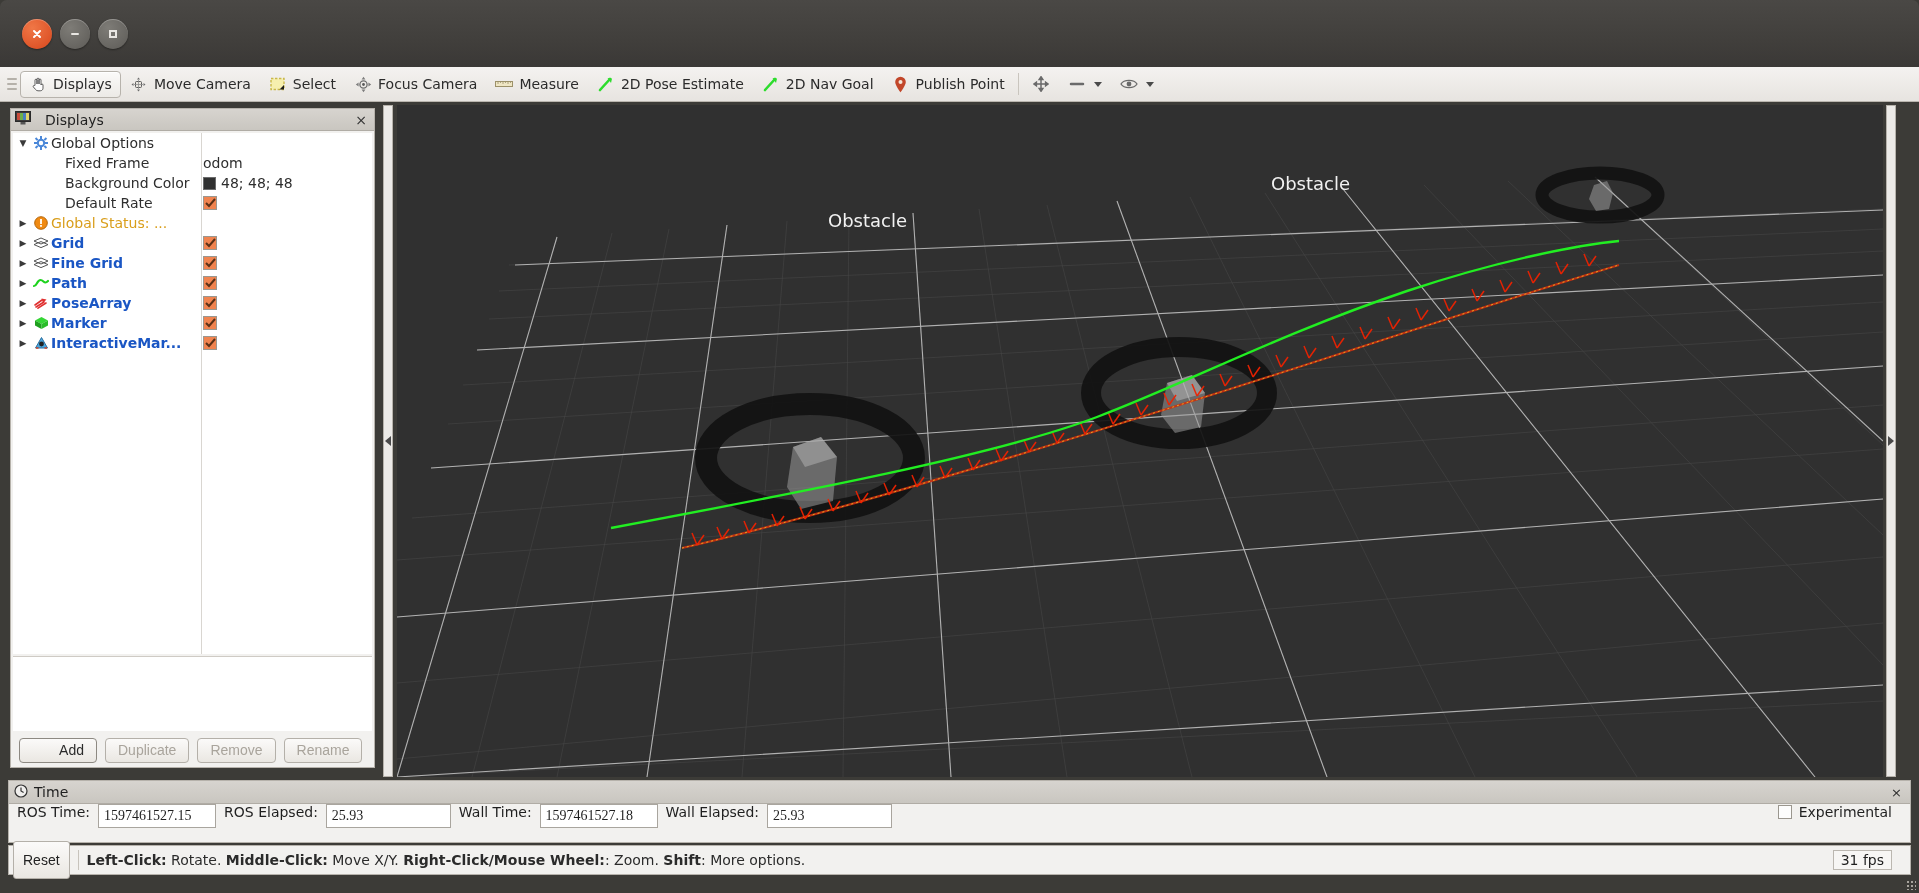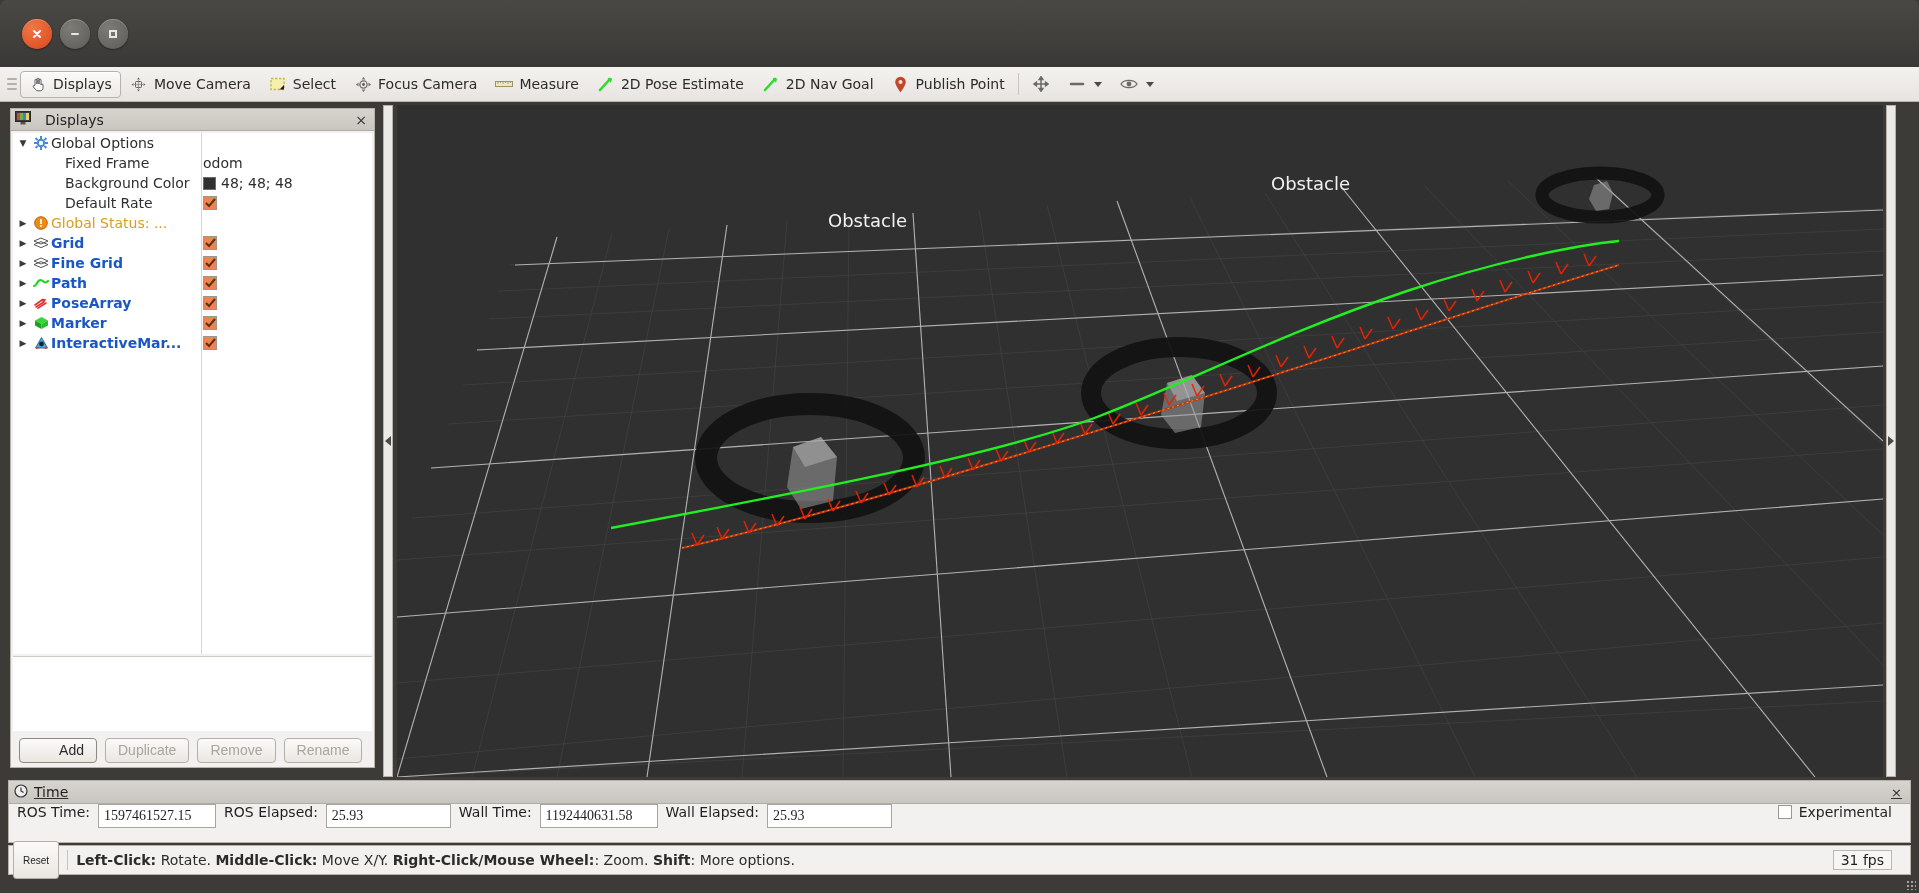--- a/index.html
+++ b/index.html
@@ -128,41 +128,40 @@
 
   
   .timepanel{
     position:absolute; left:8px; top:780px; width:1903px; height:63px;
     background:#f2f1ef; border:1px solid #b6b2ab;
   }
   .time-head{
     height:23px; background:linear-gradient(to bottom,#d7d4cf,#c9c6c0);
     display:flex; align-items:center; padding:0 5px; gap:6px;
     border-bottom:1px solid #b0aca5;
-    text-decoration:underline;
   }
   .time-head .x{ margin-left:auto; font-size:13px; padding:0 3px;}
   .timerow{ display:flex; align-items:flex-start; height:39px; padding:0 8px; gap:8px;}
   .tlabel{ font-size:14px; color:#1f1f1f; }
   .tfield{
     height:24px; width:118px; background:#fff; border:1px solid #a9a59e;
     display:flex; align-items:center; padding:0 5px; font-size:14px; color:#1f1f1f;font-family:Liberation Serif, serif;
   }
   .tfield.wide{ width:125px; }
   .expwrap{ margin-left:auto; display:flex; align-items:center; gap:7px; padding-right:10px;}
   .cbox{ width:14px;height:14px;border:1px solid #9b978f;background:#fdfdfd;}
 
   
   .statusbar{
     position:absolute; left:8px; top:845px; width:1903px; height:30px;
     background:#f2f1ef; border:1px solid #b6b2ab;
     display:flex; align-items:center; gap:8px; padding:0 4px;
   }
   .rbtn{
-    height:38px; padding:0 9px; font-size:10px;
+    height:38px; padding:0 9px; font-size:14px;
     background:linear-gradient(to bottom,#fbfaf9,#eae7e2);
     border:1px solid #b4b0a9; border-radius:3px; cursor:default; color:#222;
   }
   .sdiv{ width:1px;height:20px;background:#c7c3bc; }
   .hint{ font-size:14px; color:#2b2b2b; }
   .hint b{ font-weight:bold; }
   .fps{
     margin-left:auto; margin-right:14px; font-size:14px;
     border:1px solid #bbb7b0; padding:1px 7px; color:#1f1f1f; background:#f7f6f4;
   }
@@ -686,21 +685,21 @@
       <span class="x">×</span>
     </div>
     <div class="timerow">
       <span class="tlabel">ROS Time:</span>
       <div class="tfield">1597461527.15</div>
 
       <span class="tlabel">ROS Elapsed:</span>
       <div class="tfield wide">25.93</div>
 
       <span class="tlabel">Wall Time:</span>
-      <div class="tfield">1192440631.58</div>
+      <div class="tfield">1597461527.18</div>
 
       <span class="tlabel">Wall Elapsed:</span>
       <div class="tfield wide">25.93</div>
 
       <span class="expwrap">
         <span class="cbox"></span>
         <span class="tlabel">Experimental</span>
       </span>
     </div>
   </div>

